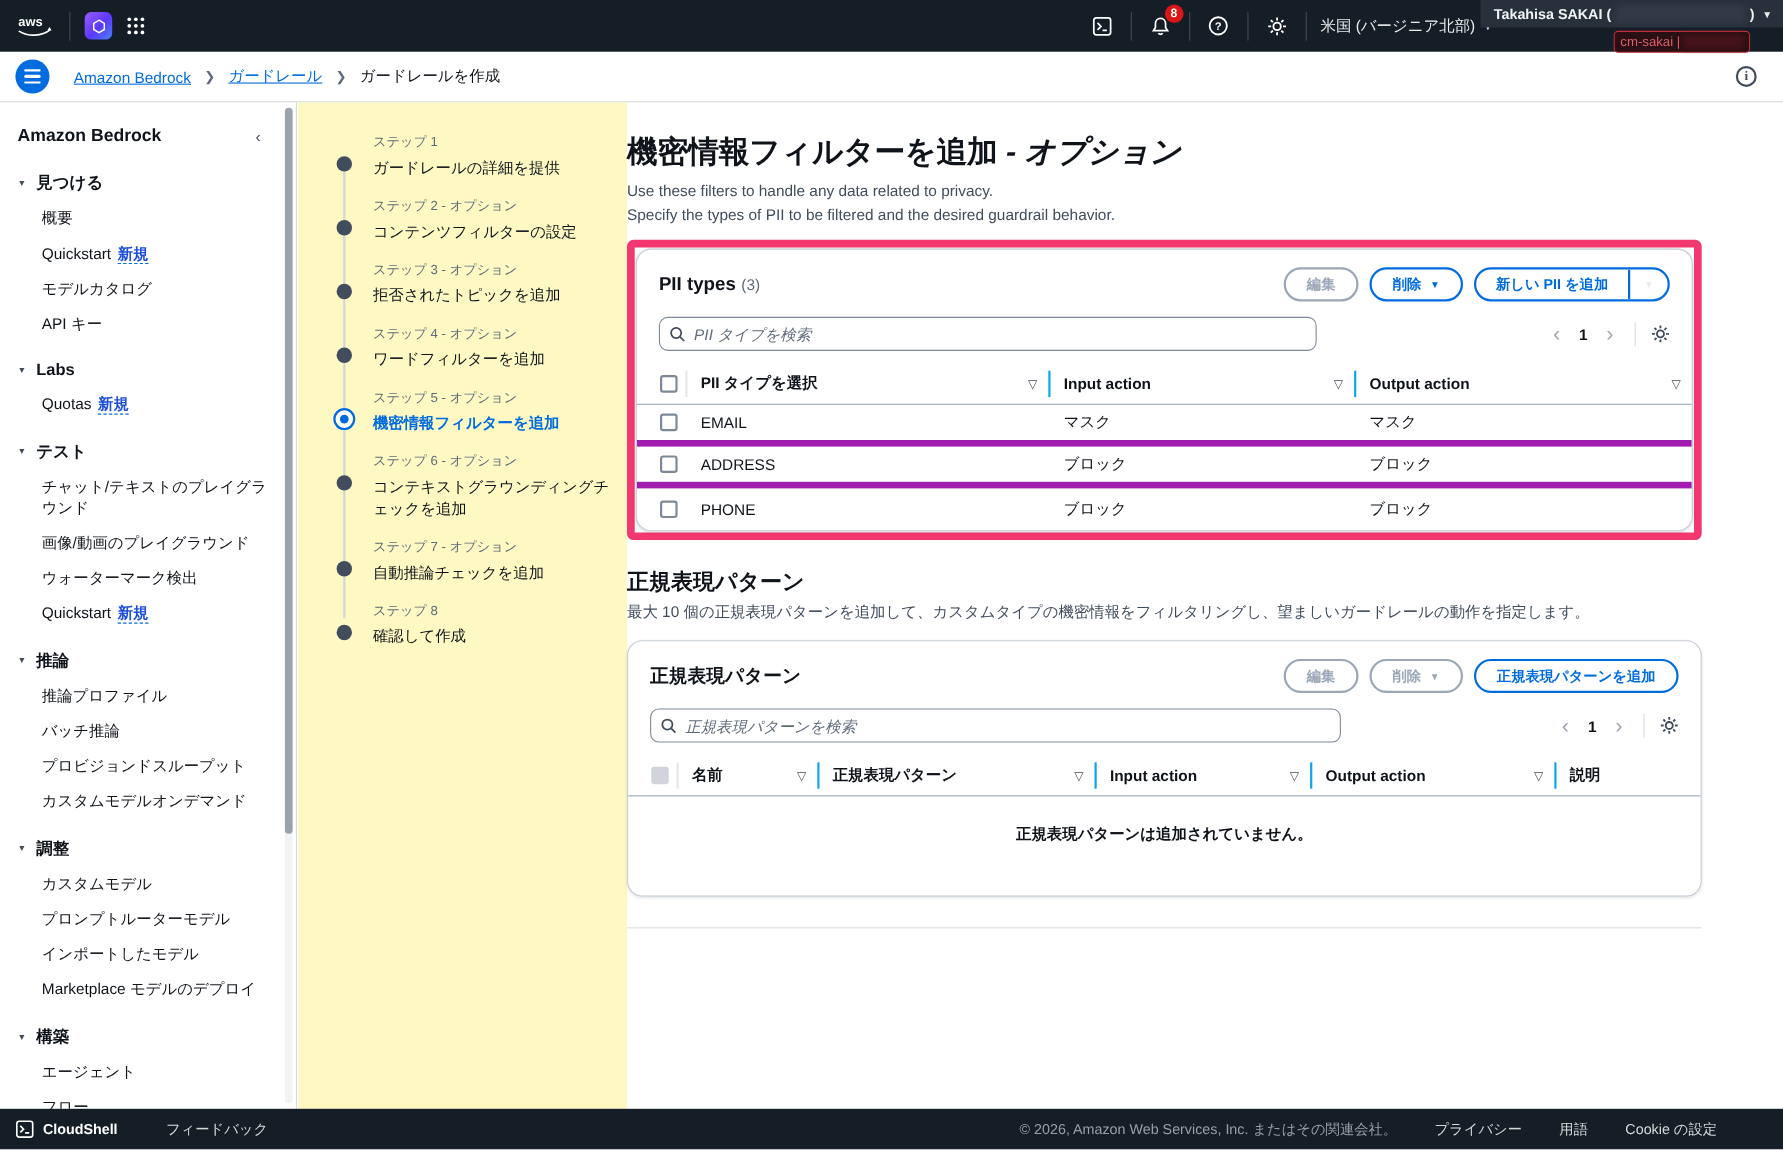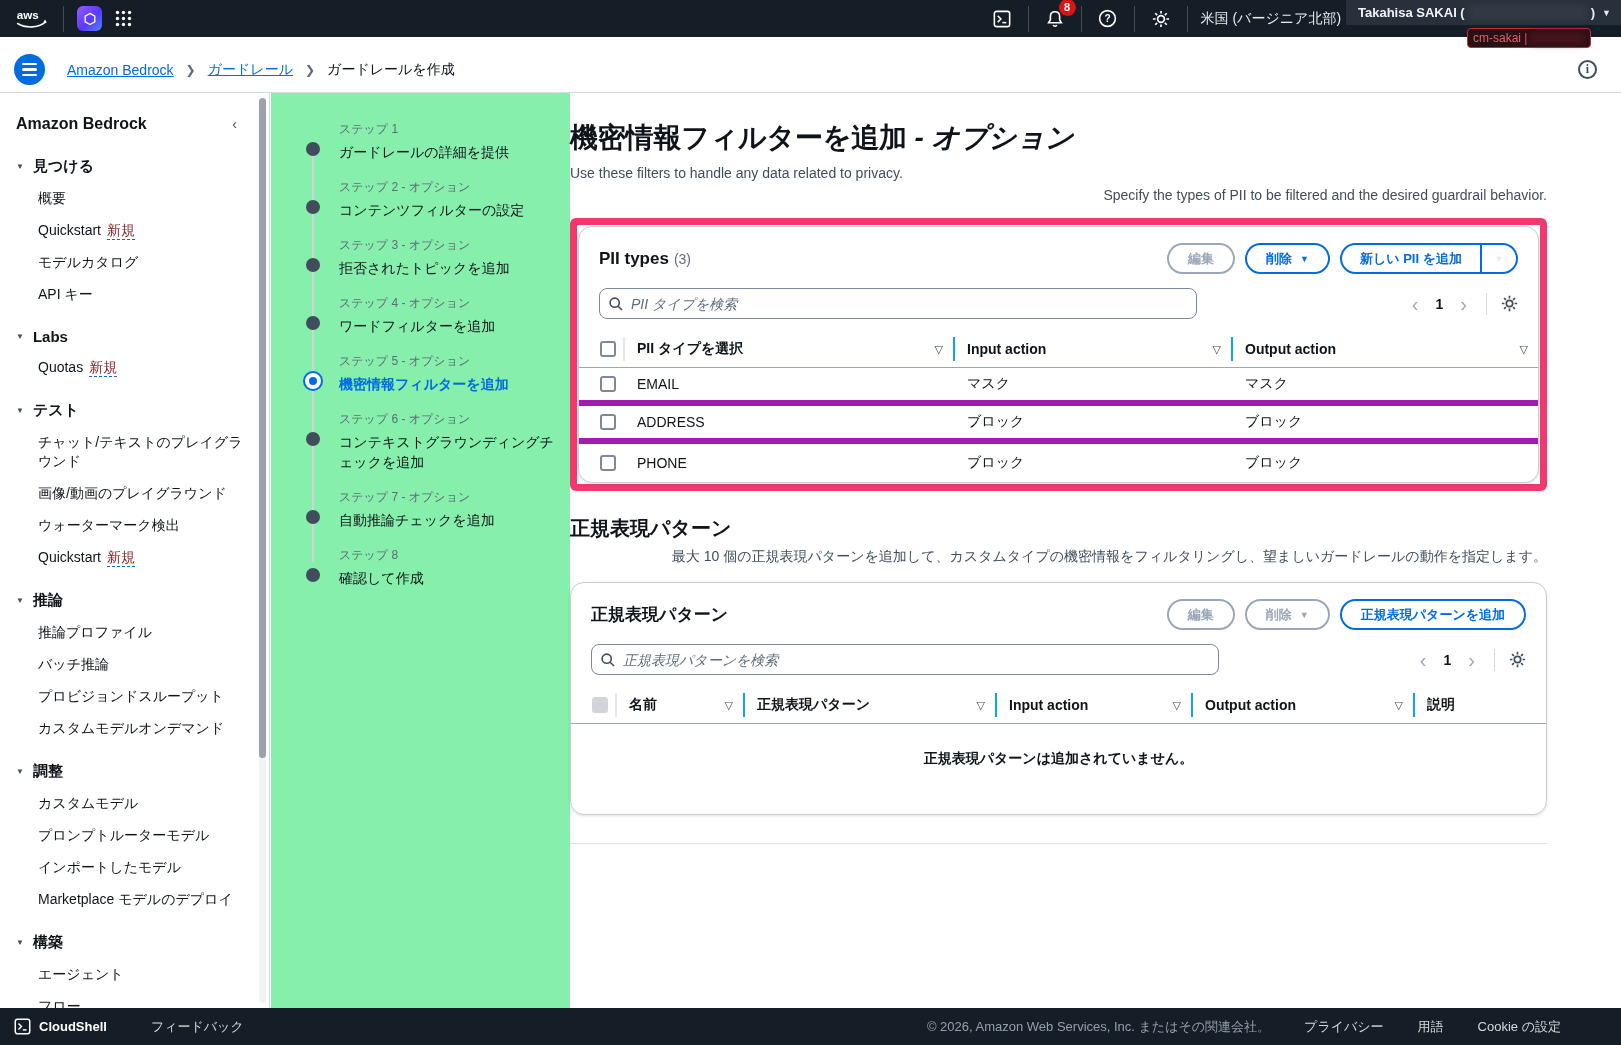--- a/index.html
+++ b/index.html
@@ -3,21 +3,21 @@
 <meta charset="utf-8">
 <style>
   * { margin:0; padding:0; box-sizing:border-box; }
   html,body { width:1621px; height:1045px; }
   body {
     position:relative; overflow:hidden; background:#fff;
     font-family:"Liberation Sans","DejaVu Sans",sans-serif;
     color:#0f141a; font-size:14px;
   }
   
-  .topbar { position:absolute; left:0; top:0; right:0; height:37px; background:#151d26;
+  .topbar { position:absolute; left:0; top:0; right:0; height:47px; background:#151d26;
             display:flex; align-items:center; padding:0 14px; color:#fff; z-index:30; }
   .tb-div { width:1px; height:26px; background:#3f4b5c; margin:0 13px; flex:none; }
   .aws-logo { flex:none; }
   .q-icon { width:25px; height:25px; border-radius:6px; flex:none;
             background:linear-gradient(135deg,#9a5cff 0%,#5a38ff 55%,#3ef 160%);
             display:flex; align-items:center; justify-content:center; }
   .apps-icon { margin-left:13px; flex:none; display:flex; }
   .tb-search { position:relative; margin-left:22px; width:515px; height:33px; flex:none;
                background:#11181f; border:1px solid #7d8998; border-radius:8px;
                display:flex; align-items:center; padding:0 10px 0 32px; }
@@ -59,43 +59,43 @@
   
   .sidebar { position:absolute; left:0; top:93px; width:270px; bottom:37px; background:#fff;
              border-right:1px solid #d5dbdb; padding:22px 24px 0 16px; overflow:hidden; }
   .sb-head { display:flex; align-items:center; }
   .sb-title { font-size:16px; font-weight:bold; }
   .sb-collapse { margin-left:auto; color:#414d5c; font-size:14px; cursor:pointer; margin-right:8px; }
   .sb-section { margin-top:24px; }
   .sb-sec-head { display:flex; align-items:center; gap:9px; font-size:15px; font-weight:bold; cursor:pointer; }
   .sb-tri { font-size:8px; color:#414d5c; }
   .sb-item { margin:13px 0 0 22px; font-size:14px; color:#0f141a; cursor:pointer; line-height:19px; }
-  .sb-item .new-badge { color:#7f1d1d; font-weight:normal; margin-left:6px;
+  .sb-item .new-badge { color:#1d4ed8; font-weight:bold; margin-left:6px;
                         border-bottom:1px dashed #006ce0; padding-bottom:1px; }
   .sb-scroll { position:absolute; right:3px; top:5px; width:7px; height:905px; background:#f2f3f3; border-radius:4px; }
   .sb-thumb { position:absolute; left:0; top:0; width:7px; height:660px; background:#9aa2ac; border-radius:4px; }
   
-  .wizard { position:absolute; left:271px; top:93px; width:299px; bottom:37px; padding:28px 10px 0 33px; background:#86efac; }
+  .wizard { position:absolute; left:271px; top:93px; width:299px; bottom:37px; padding:28px 10px 0 33px; background:#fef9c3; }
   .steps { position:relative; }
   .steps::before { content:""; position:absolute; left:8px; top:28px; bottom:26px; width:2px; background:#d1d5db; }
   .step { position:relative; padding-left:35px; margin-bottom:17px; cursor:pointer; }
   .step-label { font-size:12px; color:#5f6b7a; margin-bottom:4px; }
   .step-title { font-size:14px; color:#0f141a; line-height:20px; max-width:225px; }
   .dot { position:absolute; left:2px; top:21px; width:14px; height:14px; border-radius:50%; background:#414d5c; z-index:2; }
   .step.active .dot { left:-1px; top:18px; width:20px; height:20px; background:#fff;
                       border:2px solid #006ce0; display:flex; align-items:center; justify-content:center; }
   .step.active .dot::after { content:""; width:8px; height:8px; border-radius:50%; background:#006ce0; }
   .step.active .step-title { color:#006ce0; font-weight:bold; }
   
   .main { position:absolute; left:570px; top:93px; width:977px; bottom:37px; padding-top:26px; background:#fff; }
   h1.page-title { font-size:28px; font-weight:bold; letter-spacing:-.2px; }
   h1.page-title .opt { font-style:italic; }
   .page-desc { margin-top:8px; font-size:14px; color:#414d5c; }
   h2.sec-title { margin-top:24px; font-size:20px; font-weight:bold; }
-  .sec-desc { margin-top:6px; font-size:14px; color:#414d5c;text-align:right; }
+  .sec-desc { margin-top:6px; font-size:14px; color:#414d5c; }
   .annotation { position:relative; margin-top:15px; border:7px solid #f2386f; border-radius:6px; padding:1px; }
   .card { background:#fff; border:1px solid #c6cdd5; border-radius:14px; box-shadow:0 1px 3px rgba(0,28,36,.12); overflow:hidden; }
   .card-header { display:flex; align-items:center; padding:16px 20px 10px; }
   .card-title { font-size:17px; font-weight:bold; }
   .card-count { color:#5f6b7a; font-weight:normal; margin-left:5px; }
   .hdr-btns { margin-left:auto; display:flex; gap:10px; align-items:center; }
   .btn { height:31px; padding:0 19px; border-radius:16px; border:2px solid #006ce0; background:#fff;
          color:#006ce0; font-size:13px; font-weight:bold; font-family:inherit; cursor:pointer;
          display:inline-flex; align-items:center; gap:8px; white-space:nowrap; }
   .btn .caret { color:inherit; font-size:9px; }

